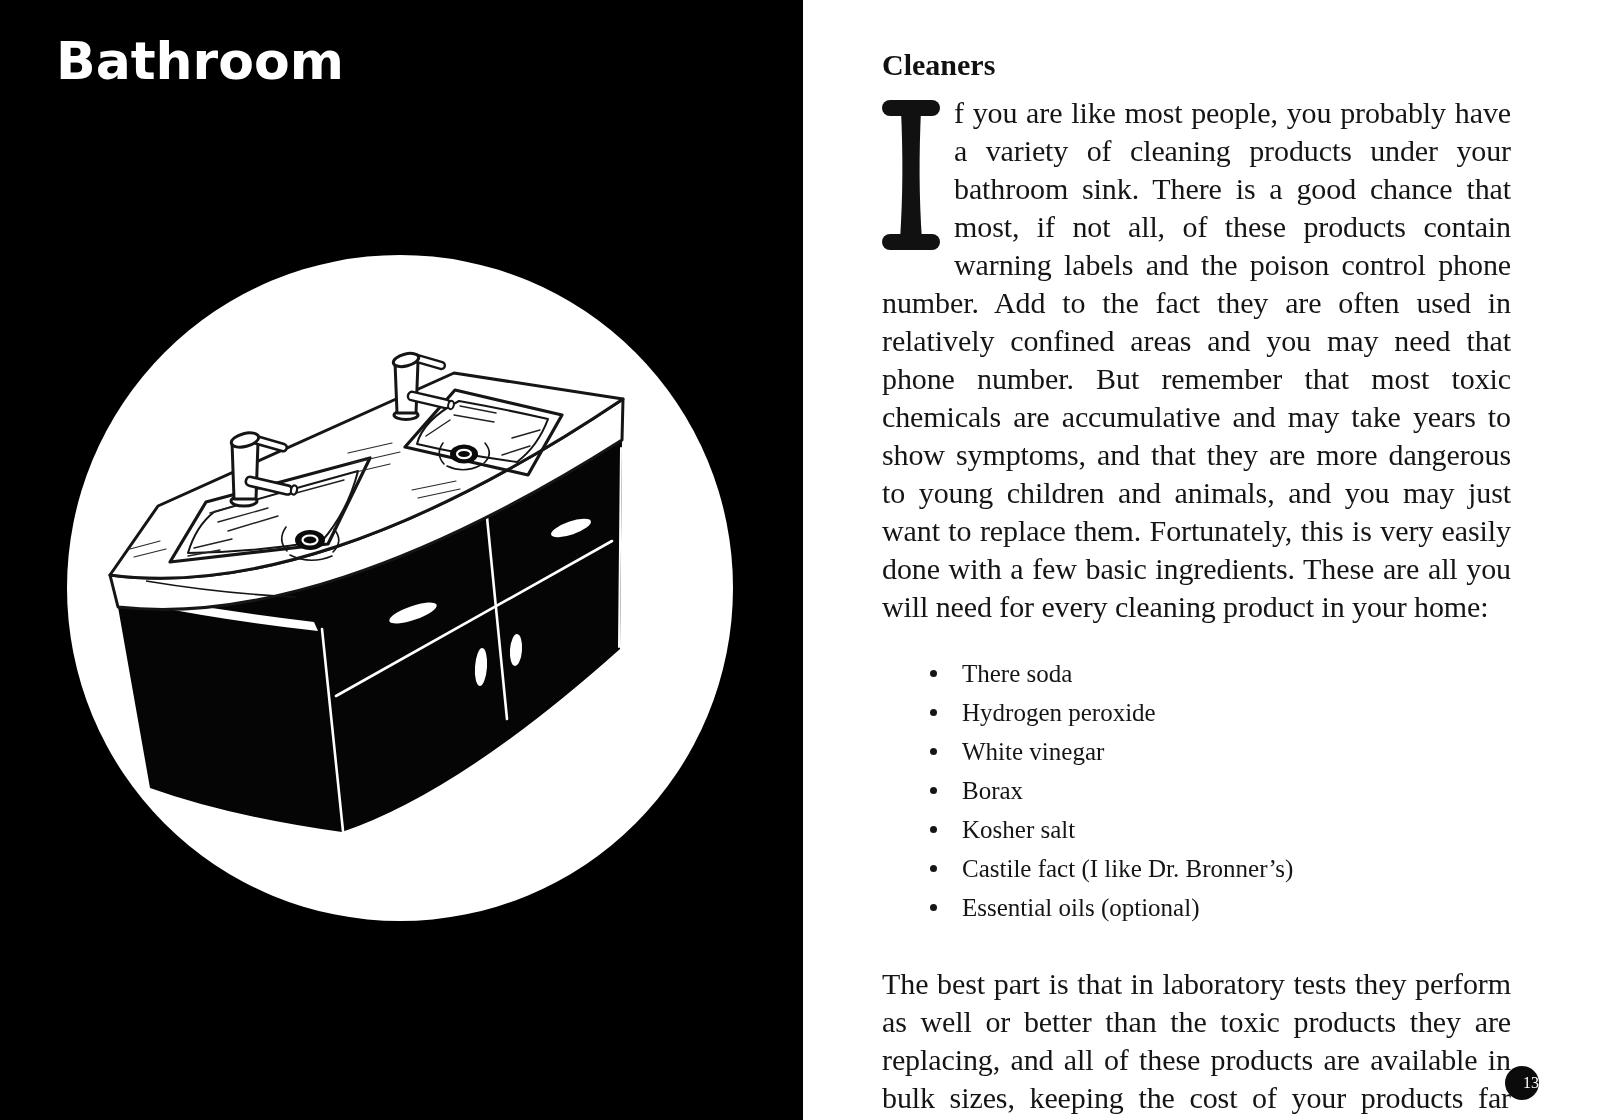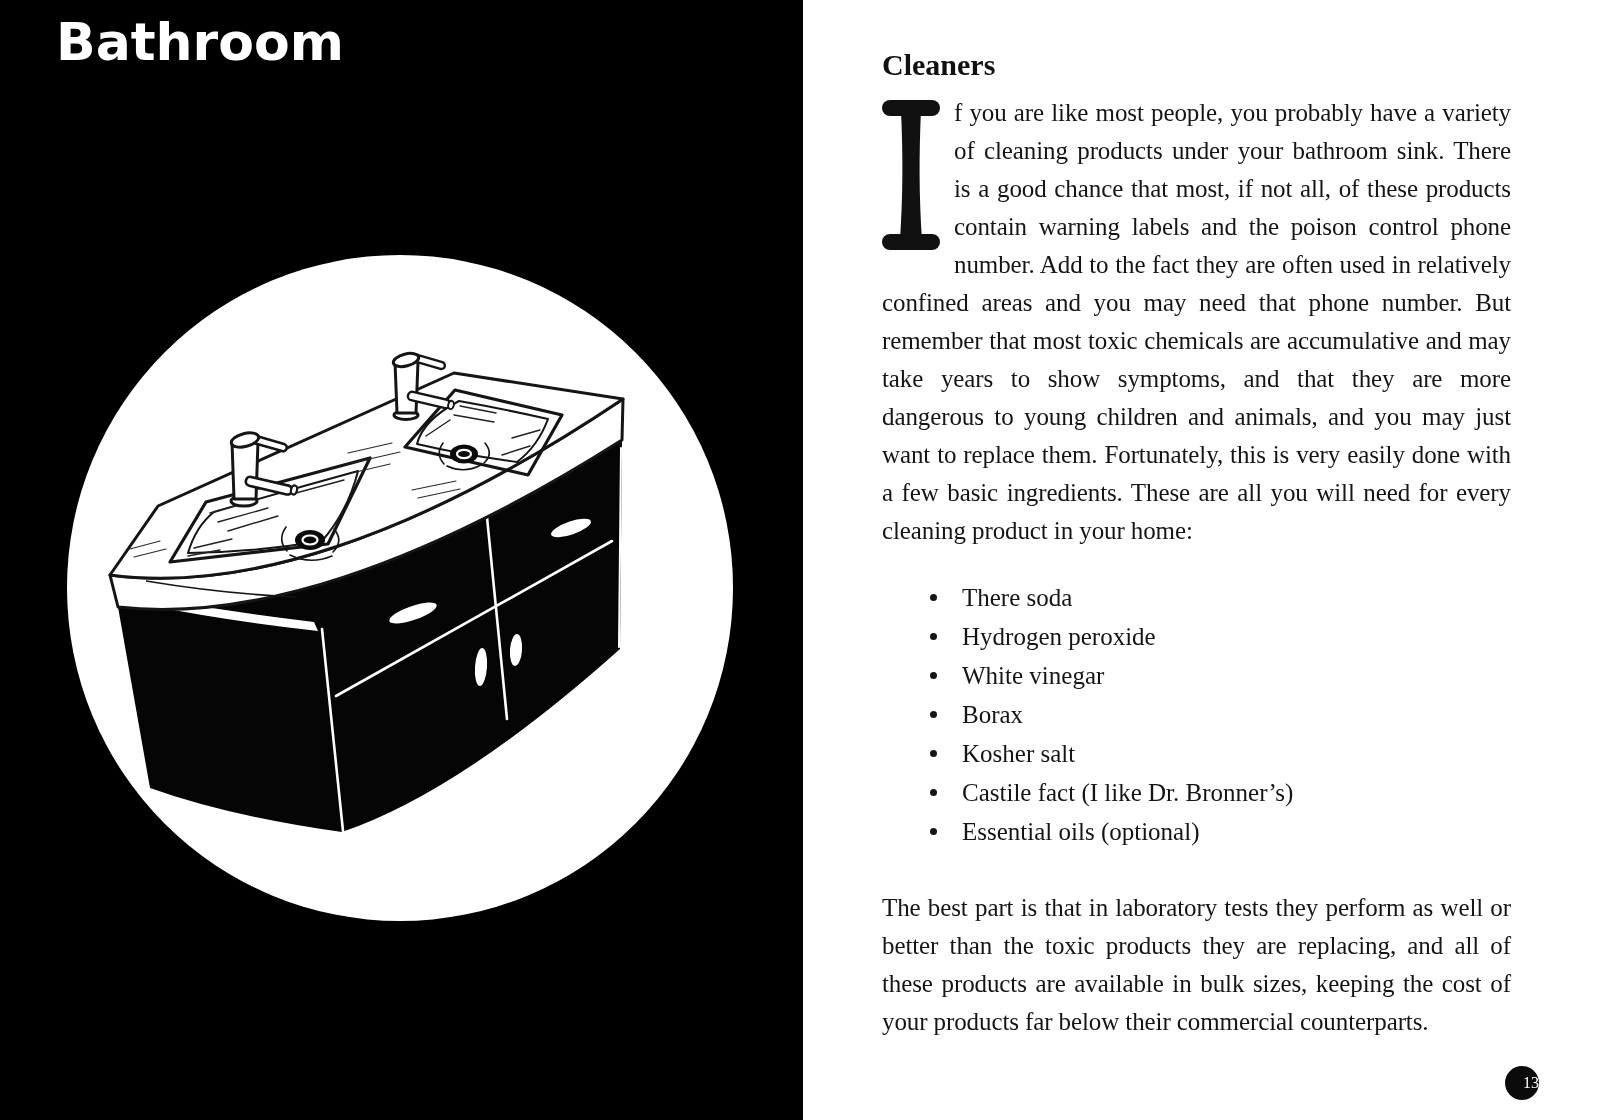--- a/index.html
+++ b/index.html
@@ -11,21 +11,21 @@
   }
   .spread { position: relative; width: 1600px; height: 1120px; }
 
   
   .page-left {
     position: absolute; left: 0; top: 0;
     width: 803px; height: 1120px;
     background: #000000;
   }
   .chapter-title {
-    position: absolute; left: 56px; top: 12px;
+    position: absolute; left: 56px; top: 31px;
     color: #ffffff;
     font-family: "DejaVu Sans", sans-serif;
     font-weight: 800;
     font-size: 52px;
     letter-spacing: 0px;
   }
   .illustration-wrap {
     position: absolute; left: 60px; top: 250px;
     width: 680px; height: 680px;
   }
@@ -42,21 +42,21 @@
     width: 629px;
   }
   .section-heading {
     font-family: "Liberation Serif", serif;
     font-weight: 700;
     font-size: 30px;
     margin: 0 0 12px 0;
     color: #111;
   }
   .body-par {
-    font-size: 25px;
+    font-size: 30px;
     line-height: 38px;
     text-align: justify;
     letter-spacing: -0.1px;
     margin: 0;
     color: #151515;
   }
   .dropcap-box {
     float: left;
     width: 58px; height: 150px;
     margin: 6px 14px 0 0;

